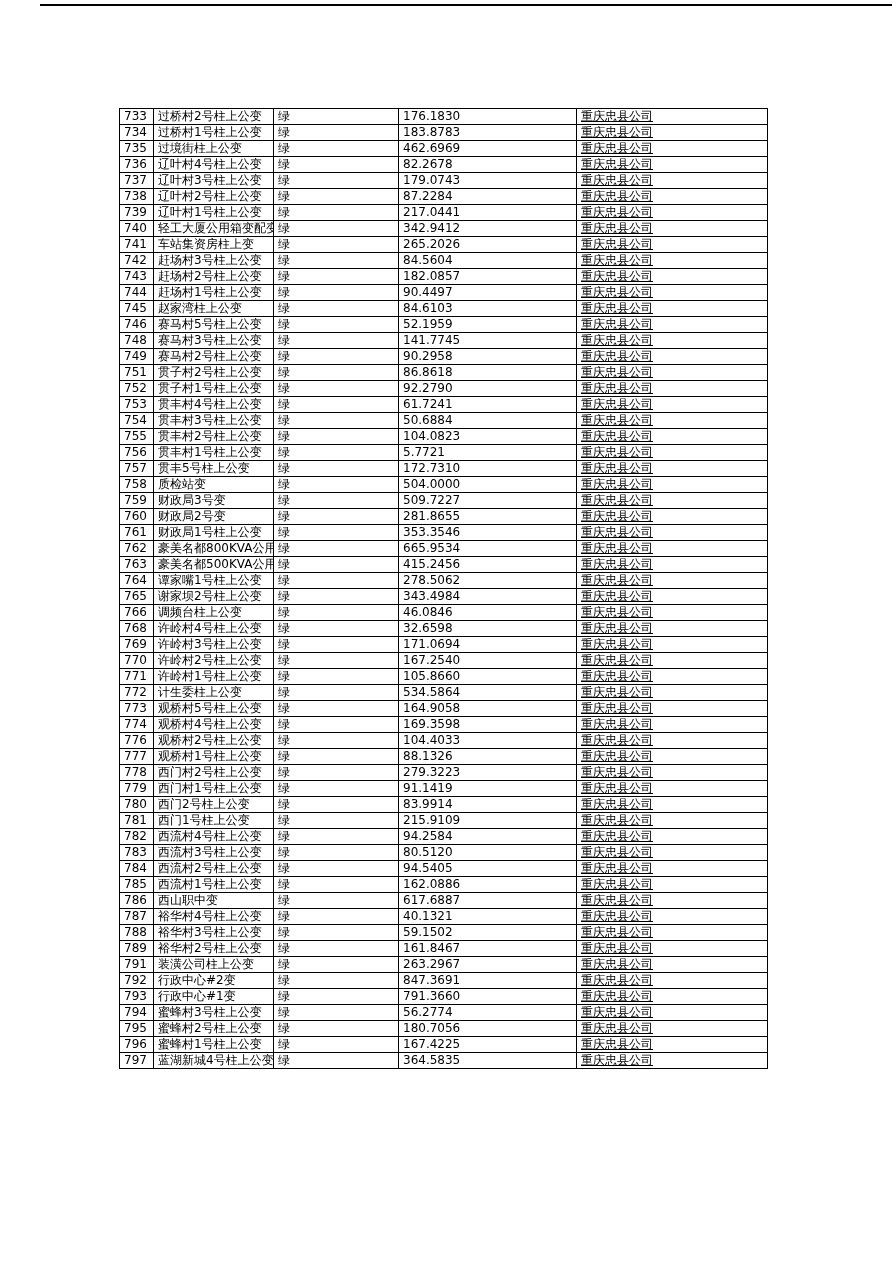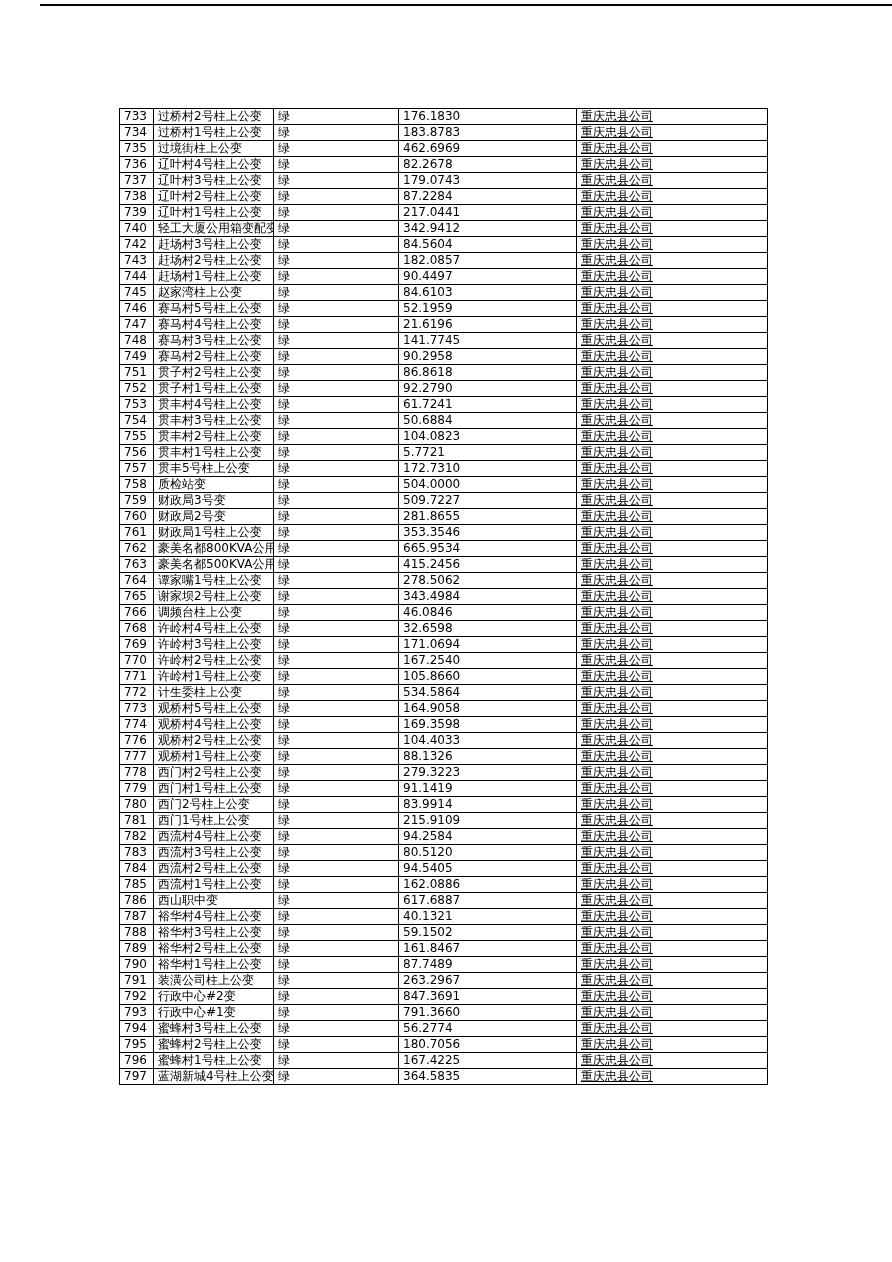--- a/index.html
+++ b/index.html
@@ -115,20 +115,27 @@
         </tr>
 
         <tr>
           <td class="c-id">740</td>
           <td class="c-name">轻工大厦公用箱变配变</td>
           <td class="c-status">绿</td>
           <td class="c-value">342.9412</td>
           <td class="c-company">重庆忠县公司</td>
         </tr>
 
+        <tr>
+          <td class="c-id">741</td>
+          <td class="c-name">车站集资房柱上变</td>
+          <td class="c-status">绿</td>
+          <td class="c-value">265.2026</td>
+          <td class="c-company">重庆忠县公司</td>
+        </tr>
 
         <tr>
           <td class="c-id">742</td>
           <td class="c-name">赶场村3号柱上公变</td>
           <td class="c-status">绿</td>
           <td class="c-value">84.5604</td>
           <td class="c-company">重庆忠县公司</td>
         </tr>
 
         <tr>
@@ -156,27 +163,20 @@
         </tr>
 
         <tr>
           <td class="c-id">746</td>
           <td class="c-name">赛马村5号柱上公变</td>
           <td class="c-status">绿</td>
           <td class="c-value">52.1959</td>
           <td class="c-company">重庆忠县公司</td>
         </tr>
 
-        <tr>
-          <td class="c-id">747</td>
-          <td class="c-name">赛马村4号柱上公变</td>
-          <td class="c-status">绿</td>
-          <td class="c-value">21.6196</td>
-          <td class="c-company">重庆忠县公司</td>
-        </tr>
 
         <tr>
           <td class="c-id">748</td>
           <td class="c-name">赛马村3号柱上公变</td>
           <td class="c-status">绿</td>
           <td class="c-value">141.7745</td>
           <td class="c-company">重庆忠县公司</td>
         </tr>
 
         <tr>
@@ -479,27 +479,20 @@
         </tr>
 
         <tr>
           <td class="c-id">789</td>
           <td class="c-name">裕华村2号柱上公变</td>
           <td class="c-status">绿</td>
           <td class="c-value">161.8467</td>
           <td class="c-company">重庆忠县公司</td>
         </tr>
 
-        <tr>
-          <td class="c-id">790</td>
-          <td class="c-name">裕华村1号柱上公变</td>
-          <td class="c-status">绿</td>
-          <td class="c-value">87.7489</td>
-          <td class="c-company">重庆忠县公司</td>
-        </tr>
 
         <tr>
           <td class="c-id">791</td>
           <td class="c-name">装潢公司柱上公变</td>
           <td class="c-status">绿</td>
           <td class="c-value">263.2967</td>
           <td class="c-company">重庆忠县公司</td>
         </tr>
 
         <tr>

